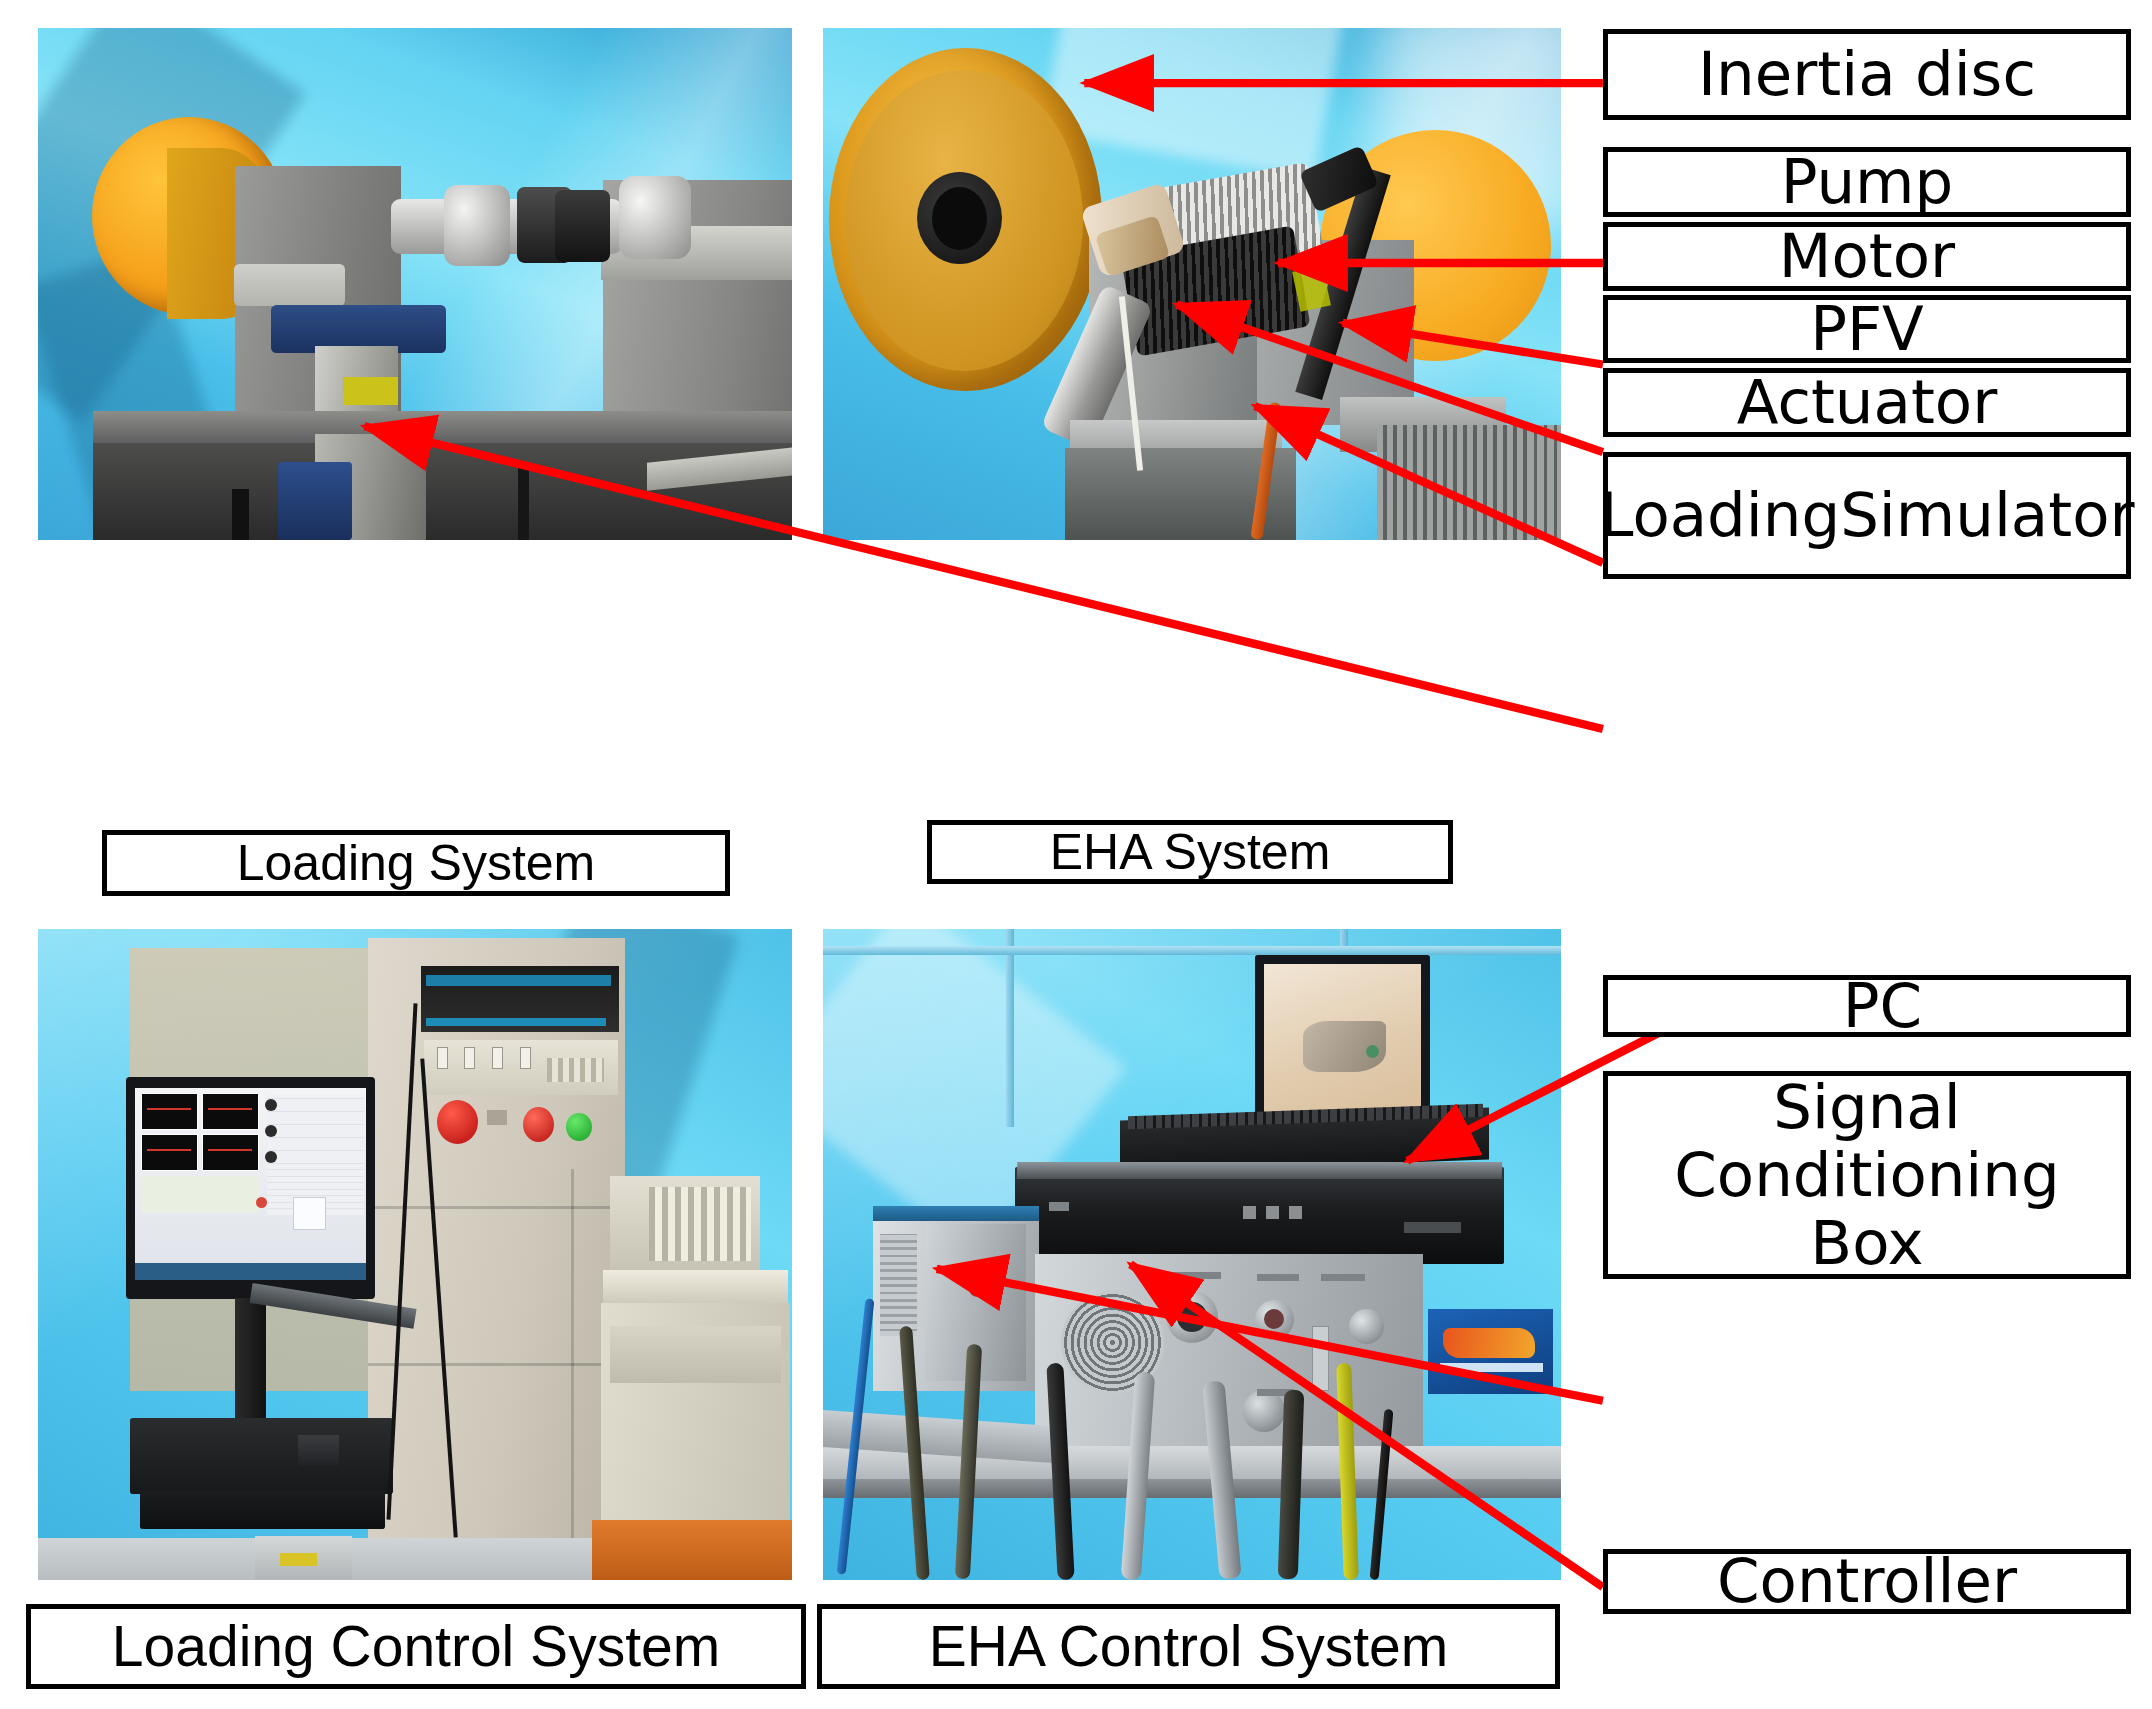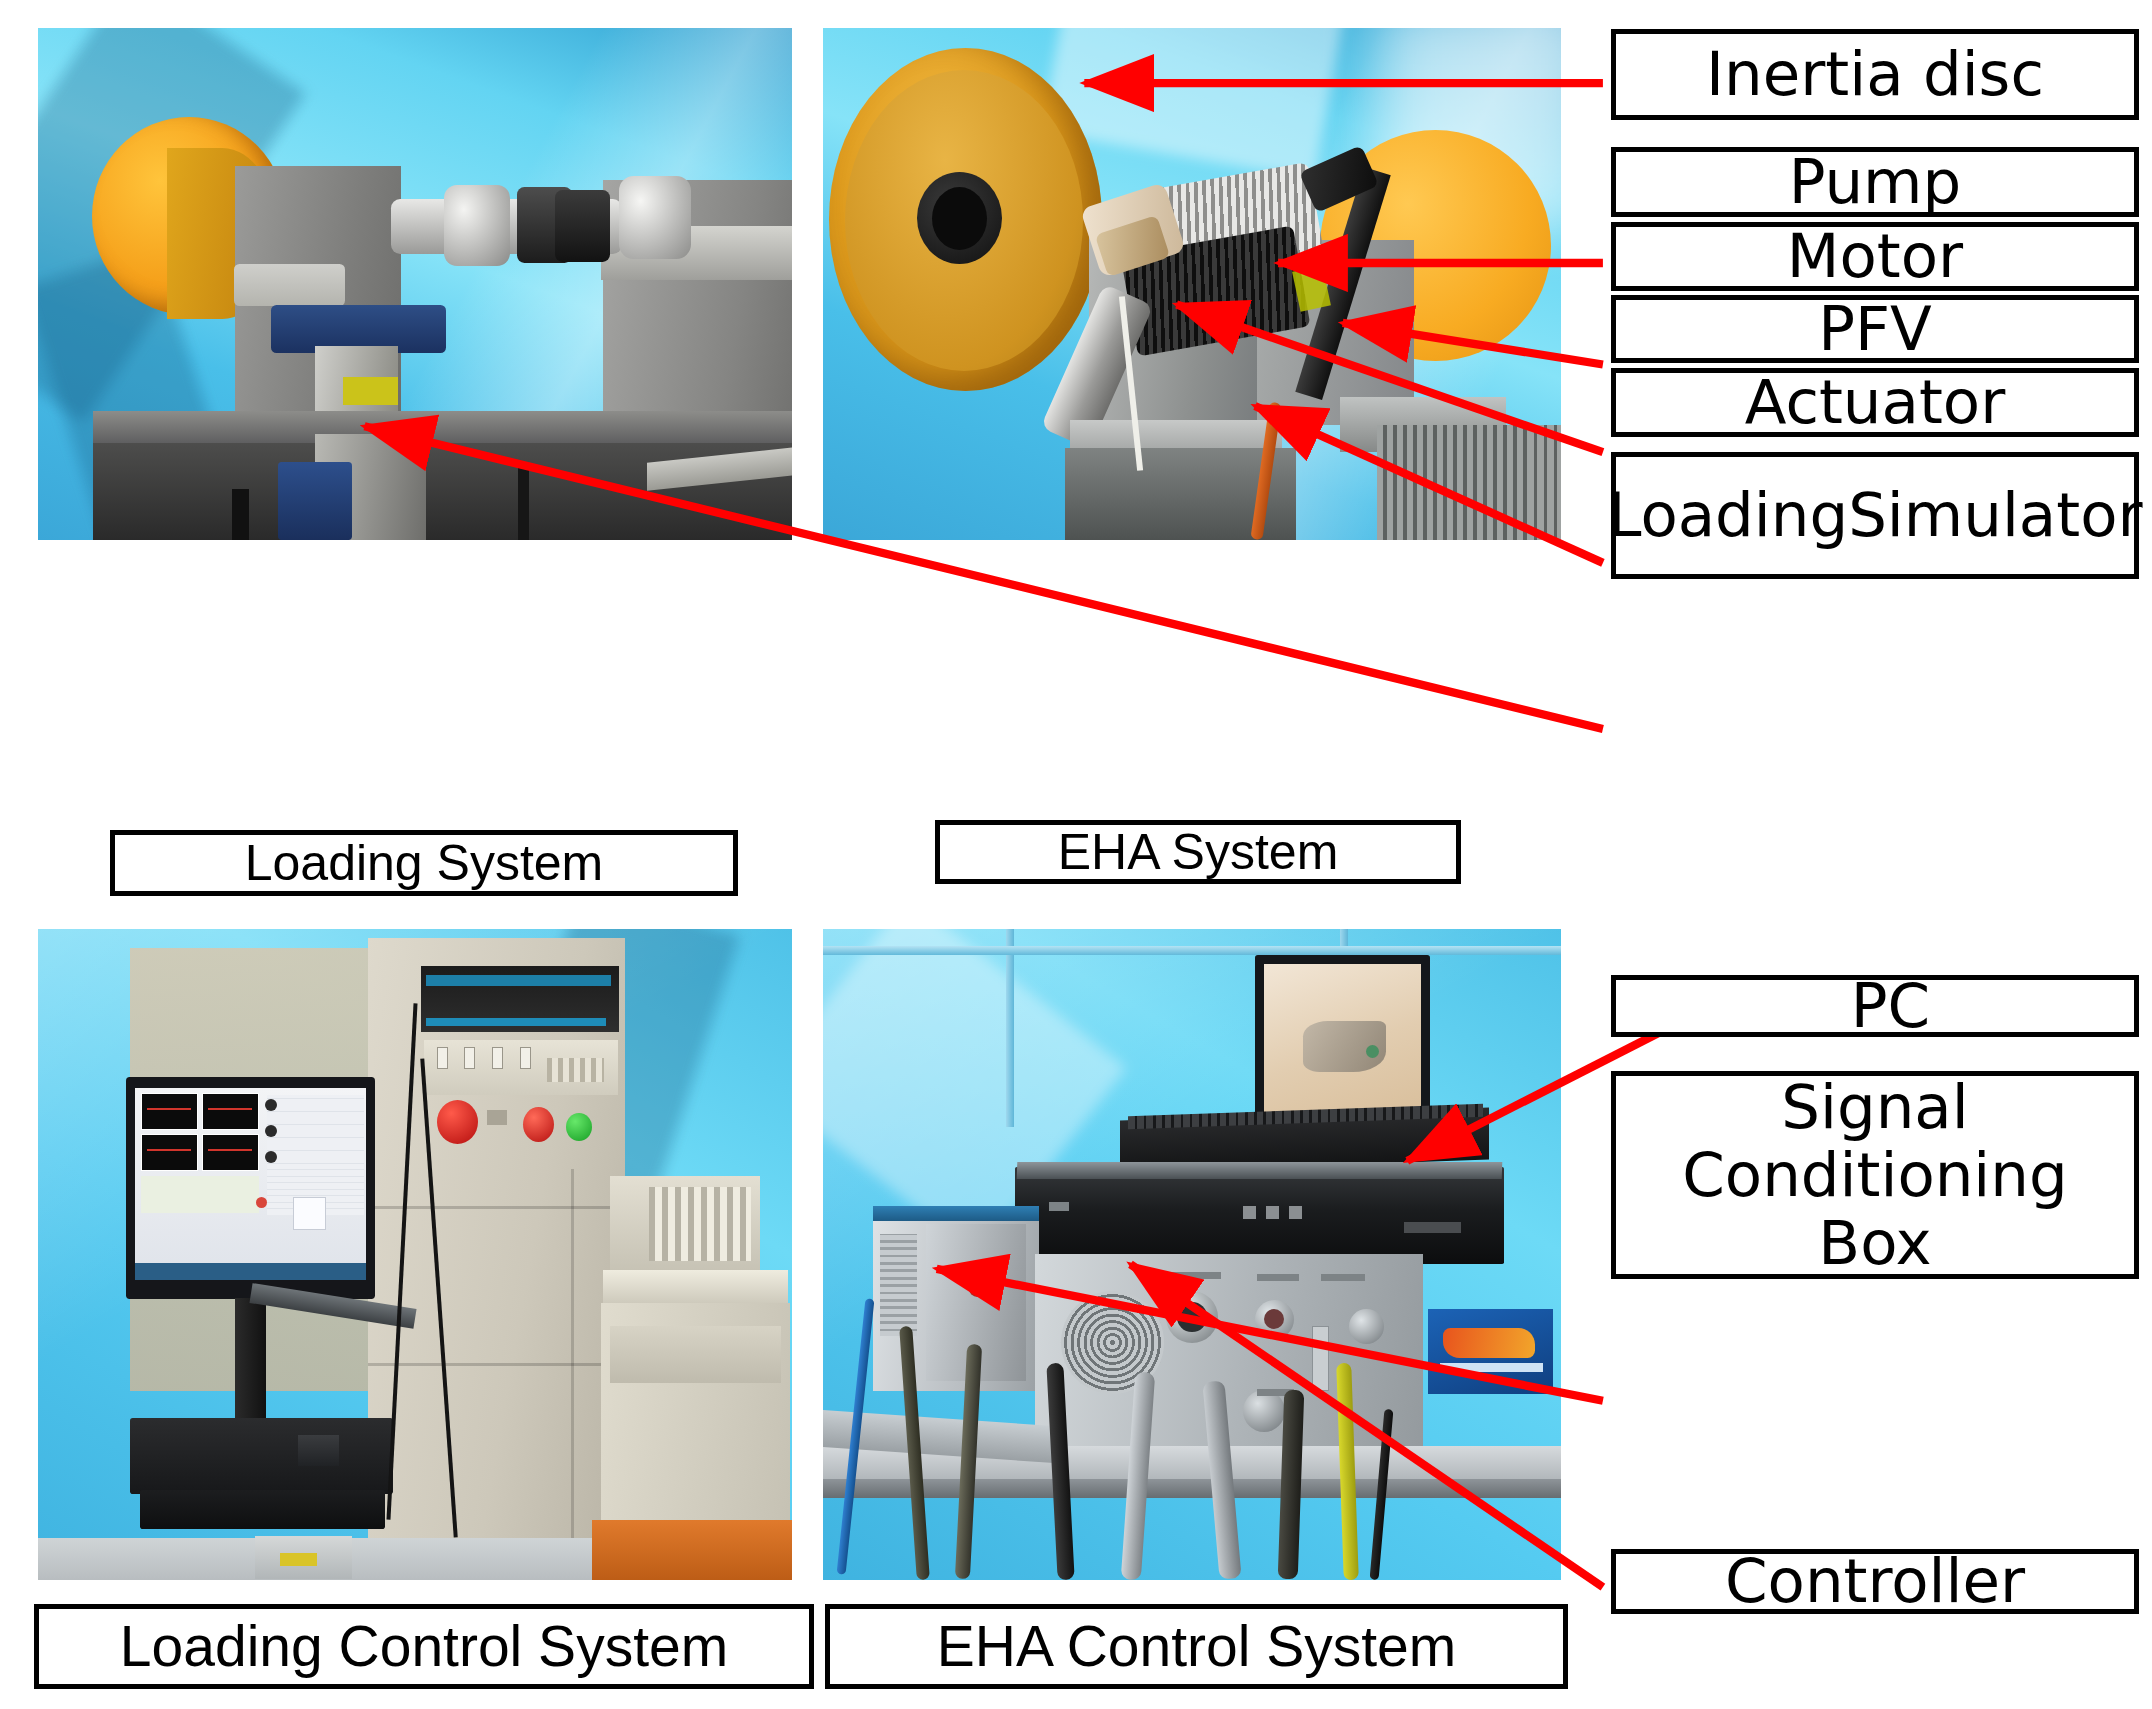--- a/index.html
+++ b/index.html
@@ -16,21 +16,21 @@
          linear-gradient(200deg, #2f9fd0 0%, #63d4f2 22%, #86e3f8 45%, #49bfe9 70%, #3ba7d8 100%);}
   .sky.b{background:
          linear-gradient(150deg, rgba(255,255,255,.30) 0%, rgba(255,255,255,0) 40%),
          linear-gradient(210deg, #4fc2e8 0%, #6ddaf6 30%, #55cbf1 60%, #3fb3e0 100%);}
   .crease{position:absolute;background:rgba(20,90,130,.30);filter:blur(6.5px);}
 
   
   .lbl{position:absolute;background:#ffffff;border:5.5px solid #000000;
        box-sizing:border-box;display:flex;align-items:center;
        justify-content:center;text-align:center;color:#000;
-       font-family:"DejaVu Sans",sans-serif;line-height:1.12;margin-left:8px;}
+       font-family:"DejaVu Sans",sans-serif;line-height:1.12;}
   .lbl.cap{font-family:"Liberation Sans",sans-serif;
            font-stretch:condensed;border-width:5.5px;}
 
   
   .arrowsvg{position:absolute;left:0;top:0;width:2152px;height:1709px;
             pointer-events:none;}
 
   
   .obj{position:absolute;}
   .disc{border-radius:50%;}

